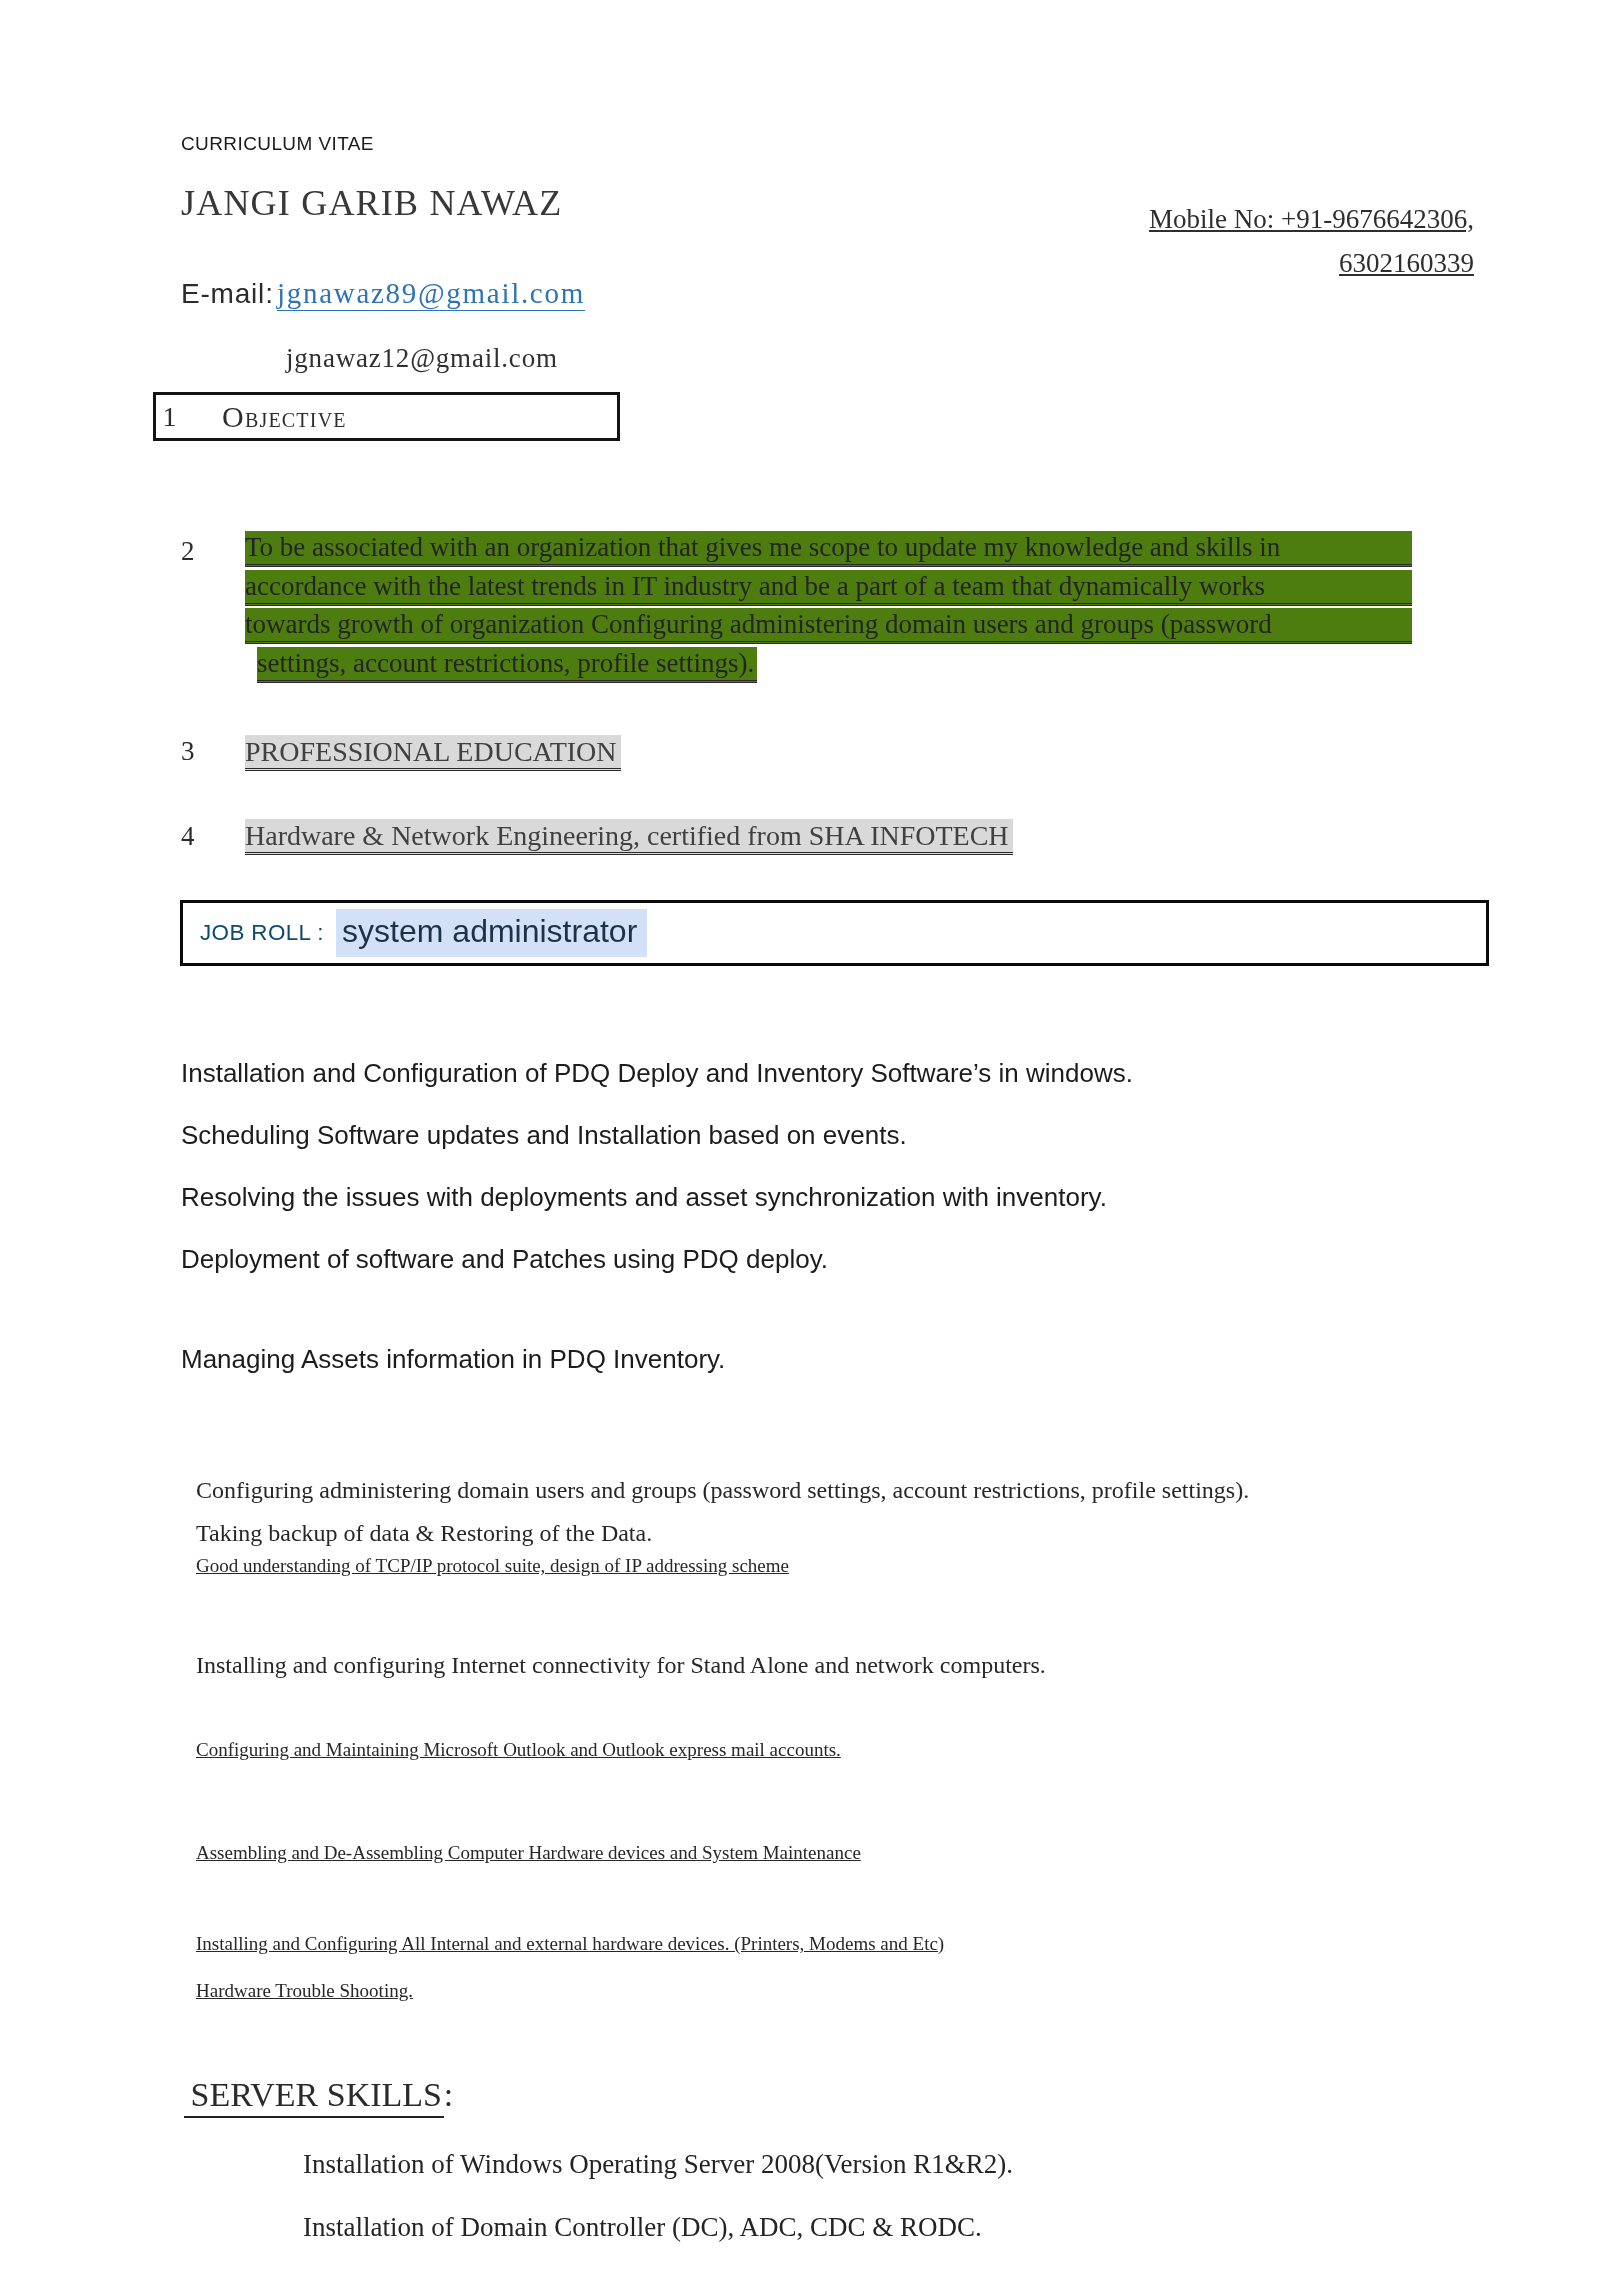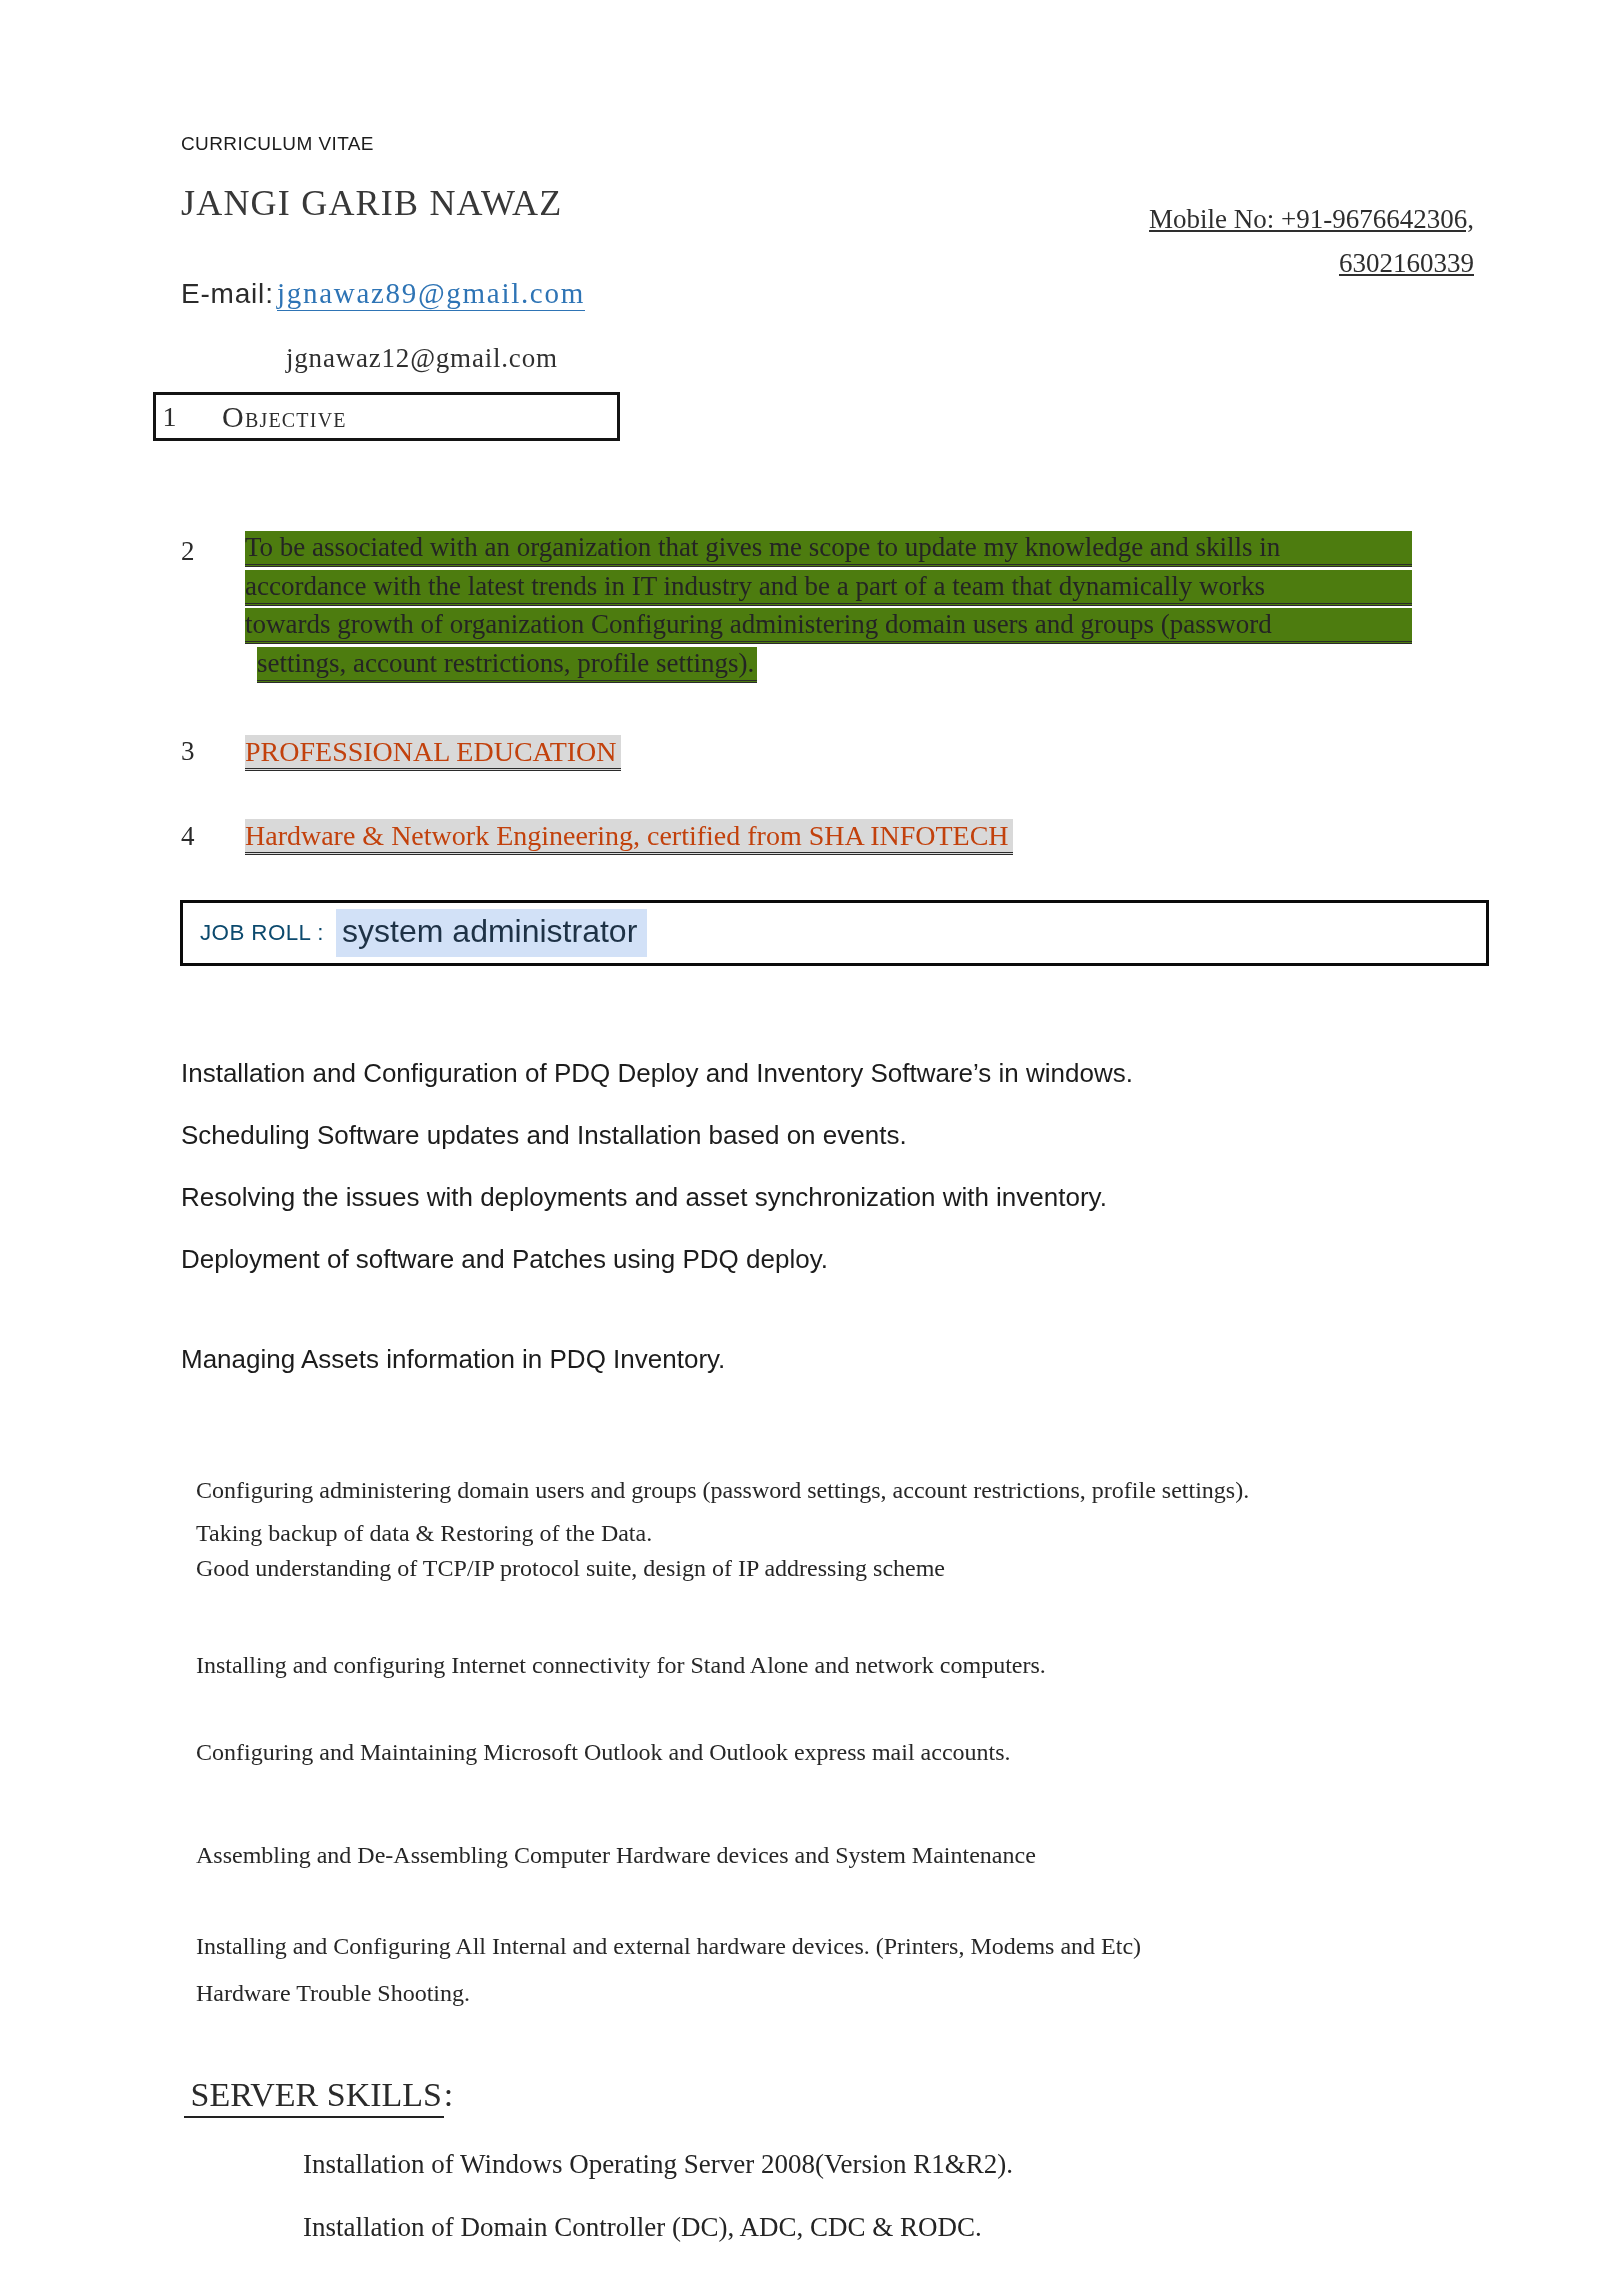--- a/index.html
+++ b/index.html
@@ -72,21 +72,21 @@
     margin-bottom: 2.5px;
     font-size: 27px; white-space: nowrap; overflow: visible;
     color: #242424;
   }
   .obj-line.fit { width: fit-content; padding-right: 3.3px; margin-left: 12px; }
 
   .hl-underline {
     display: inline-block;
     background: #d9d9d9;
     border-bottom: 3.3px double #2b2b2b;
-    font-size: 28px; line-height: 33px; color: #c2410c;
+    font-size: 28px; line-height: 33px; color: #404040;
     padding: 0 4.1px 0 0; white-space: nowrap;
   }
   .sec3-text { left: 245px; top: 735px; }
   .sec4-text { left: 245px; top: 819px; border-radius: 7px; }
 
   .jobroll-box {
     left: 180px; top: 900px; width: 1303px; height: 60px;
     border: 3.3px solid #0a0a0a;
     display: flex; align-items: center;
   }
@@ -109,21 +109,21 @@
     font-size: 26px; color: #1c1c1c; white-space: nowrap;
   }
   .duty-1 { top: 1058px; }
   .duty-2 { top: 1120px; }
   .duty-3 { top: 1182px; }
   .duty-4 { top: 1244px; }
   .duty-5 { top: 1344px; }
 
   .skill { left: 196px; color: #272727; white-space: nowrap; }
   .skill.small { font-size: 24px; }
-  .skill.large { font-size: 24px; }
+  .skill.large { font-size: 19px; text-decoration: underline; }
   .skill-1 { top: 1477px; }
   .skill-2 { top: 1520px; }
   .skill-3 { top: 1555px; }
   .skill-4 { top: 1652px; }
   .skill-5 { top: 1739px; }
   .skill-6 { top: 1842px; }
   .skill-7 { top: 1933px; }
   .skill-8 { top: 1980px; }
 
   .server-heading { left: 184px; top: 2076px; font-size: 34px; color: #2a2a2a; white-space: nowrap; }

